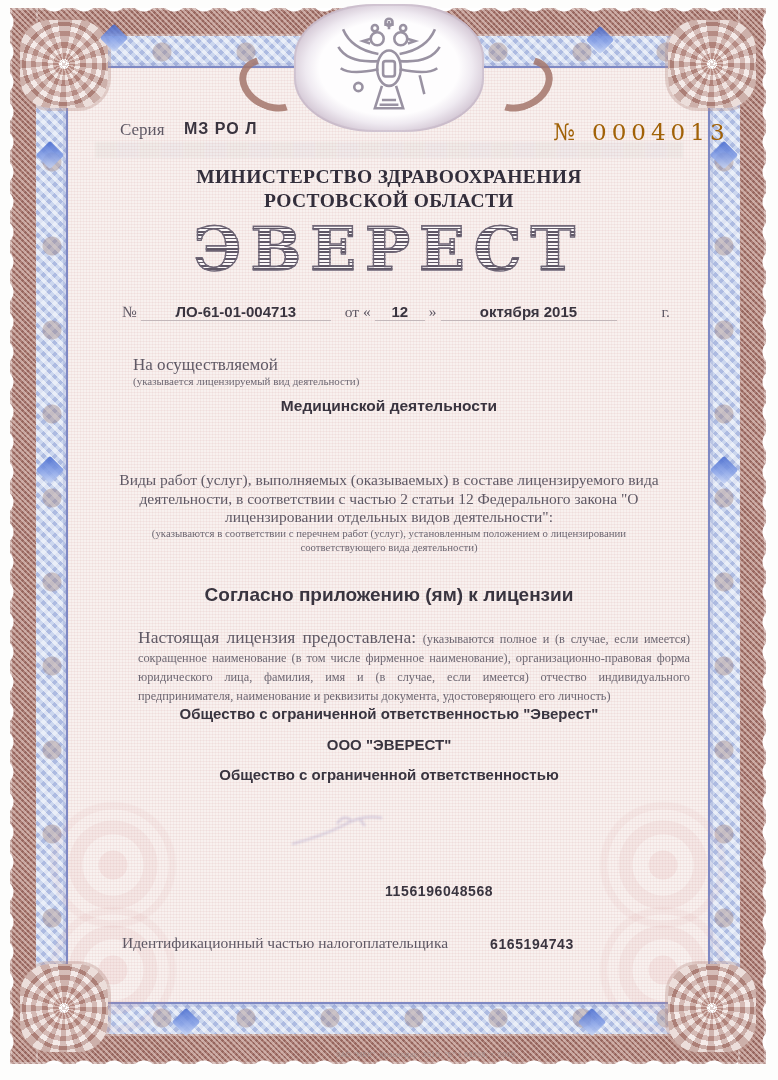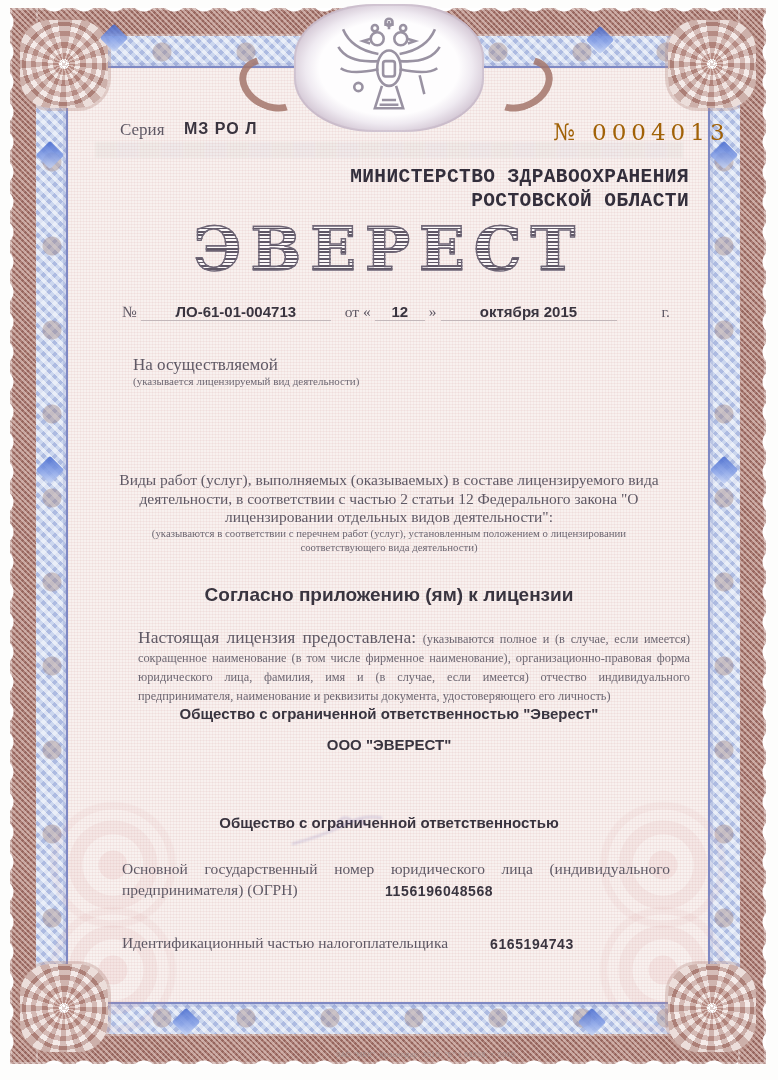--- a/index.html
+++ b/index.html
@@ -78,21 +78,21 @@
   .medallion{position:absolute;left:50%;top:4px;transform:translateX(-50%);width:190px;height:128px;
       border-radius:42%;background:radial-gradient(ellipse at center, #fefdfe 0 52%, #efeaf1 62%, #d5c9d6 74%, #c0aec0 80%, rgba(192,174,192,0) 84%);
       box-shadow:0 0 0 2px rgba(170,150,170,.25) inset;}
   .curl{position:absolute;width:54px;height:38px;border:7px solid rgba(164,118,108,.85);
       border-color:transparent transparent rgba(164,118,108,.85) rgba(164,118,108,.85);border-radius:50%;}
   
   .t{position:absolute;color:#5f5965;}
   .serif-label{font-family:"Liberation Serif",serif;color:#5f5965;}
   .small-hint{font-family:"Liberation Serif",serif;color:#6d6772;}
   .bold-val{font-family:"Liberation Sans",sans-serif;font-weight:700;color:#39343f;}
-  .head{font-family:Liberation Mono, monospace;font-weight:700;color:#332e3b;text-align:right;
+  .head{font-family:Liberation Serif, serif;font-weight:700;color:#332e3b;text-align:center;
       font-size:19.5px;letter-spacing:.4px;}
   .license-title{font-family:"DejaVu Serif",serif;font-weight:700;font-size:60px;letter-spacing:9px;
       color:transparent;-webkit-text-stroke:1.4px #6d6474;
       background:repeating-linear-gradient(180deg,#5f5766 0 1.6px,#fbf7f8 1.6px 3.4px);
       -webkit-background-clip:text;background-clip:text;white-space:nowrap;}
   .serial{font-family:"DejaVu Serif",serif;font-size:23px;letter-spacing:5px;color:#a16207;}
   .lic-row{position:absolute;left:118px;top:303px;width:556px;display:flex;align-items:flex-end;
       font-size:15.5px;}
   .lic-row .lbl{color:#5f5965;padding:0 4px;white-space:nowrap;}
   .blank{border-bottom:1.5px solid #c3b7ba;text-align:center;font-size:15px;}
@@ -184,37 +184,37 @@
     <span class="blank bold-val" style="width:190px;">ЛО-61-01-004713</span>
     <span class="lbl" style="padding-left:14px;">от «</span>
     <span class="blank bold-val" style="width:50px;">12</span>
     <span class="lbl">»</span>
     <span class="blank bold-val" style="width:176px;">октября 2015</span>
     <span class="lbl" style="margin-left:auto;">г.</span>
   </div>
 
   <div class="t serif-label" style="left:133px;top:355px;font-size:17px;">На осуществляемой</div>
   <div class="t small-hint" style="left:133px;top:375px;font-size:11px;">(указывается лицензируемый вид деятельности)</div>
+  <div class="t bold-val centered" style="left:109px;top:397px;width:560px;font-size:15.5px;">Медицинской деятельности</div>
 
   <div class="t serif-label centered" style="left:109px;top:471px;width:560px;font-size:15.5px;line-height:18.5px;">Виды работ (услуг), выполняемых (оказываемых) в составе лицензируемого вида деятельности, в соответствии с частью 2 статьи 12 Федерального закона "О лицензировании отдельных видов деятельности":</div>
   <div class="t small-hint centered" style="left:139px;top:527px;width:500px;font-size:10.8px;line-height:13.5px;">(указываются в соответствии с перечнем работ (услуг), установленным положением о лицензировании соответствующего вида деятельности)</div>
   <div class="t bold-val centered" style="left:109px;top:584px;width:560px;font-size:19px;">Согласно приложению (ям) к лицензии</div>
 
   <div class="t just" style="left:138px;top:628px;width:552px;line-height:18px;">
     <span class="serif-label" style="font-size:17.5px;">Настоящая лицензия предоставлена:</span>
     <span class="small-hint" style="font-size:12.3px;">(указываются полное и (в случае, если имеется) сокращенное наименование (в том числе фирменное наименование), организационно-правовая форма юридического лица, фамилия, имя и (в случае, если имеется) отчество индивидуального предпринимателя, наименование и реквизиты документа, удостоверяющего его личность)</span>
   </div>
   <div class="t bold-val centered" style="left:109px;top:705px;width:560px;font-size:15px;">Общество с ограниченной ответственностью "Эверест"</div>
   <div class="t bold-val centered" style="left:109px;top:736px;width:560px;font-size:15px;">ООО "ЭВЕРЕСТ"</div>
-  <div class="t bold-val centered" style="left:109px;top:766px;width:560px;font-size:15px;margin-top:48px;">Общество с ограниченной ответственностью</div>
+  <div class="t bold-val centered" style="left:109px;top:766px;width:560px;font-size:15px;">Общество с ограниченной ответственностью</div>
 
   <svg class="stamp" viewBox="0 0 150 60">
     <path d="M10,48 Q40,40 60,30 Q80,18 100,22 M55,28 q6,-10 14,-4 m8,-2 l6,8" fill="none" stroke="#6f62ad" stroke-width="2.4"></path>
   </svg>
 
-  <div class="t serif-label just" style="left:122px;top:858px;width:548px;font-size:15.5px;line-height:21px;">Основной государственный номер юридического лица (индивидуального предпринимателя) (ОГРН)</div>
   <div class="t bold-val" style="left:385px;top:883px;font-size:14px;letter-spacing:.6px;">1156196048568</div>
 
   <div class="t serif-label" style="left:122px;top:934px;font-size:15.5px;">Идентификационный частью налогоплательщика</div>
   <div class="t bold-val" style="left:490px;top:936px;font-size:14px;letter-spacing:.6px;">6165194743</div>
 
   <div class="imprint">ЗАО "МБК", Краснодар, 2015, "Б" х 68298, т. 2000</div>
 </div>
 
 </body></html>

